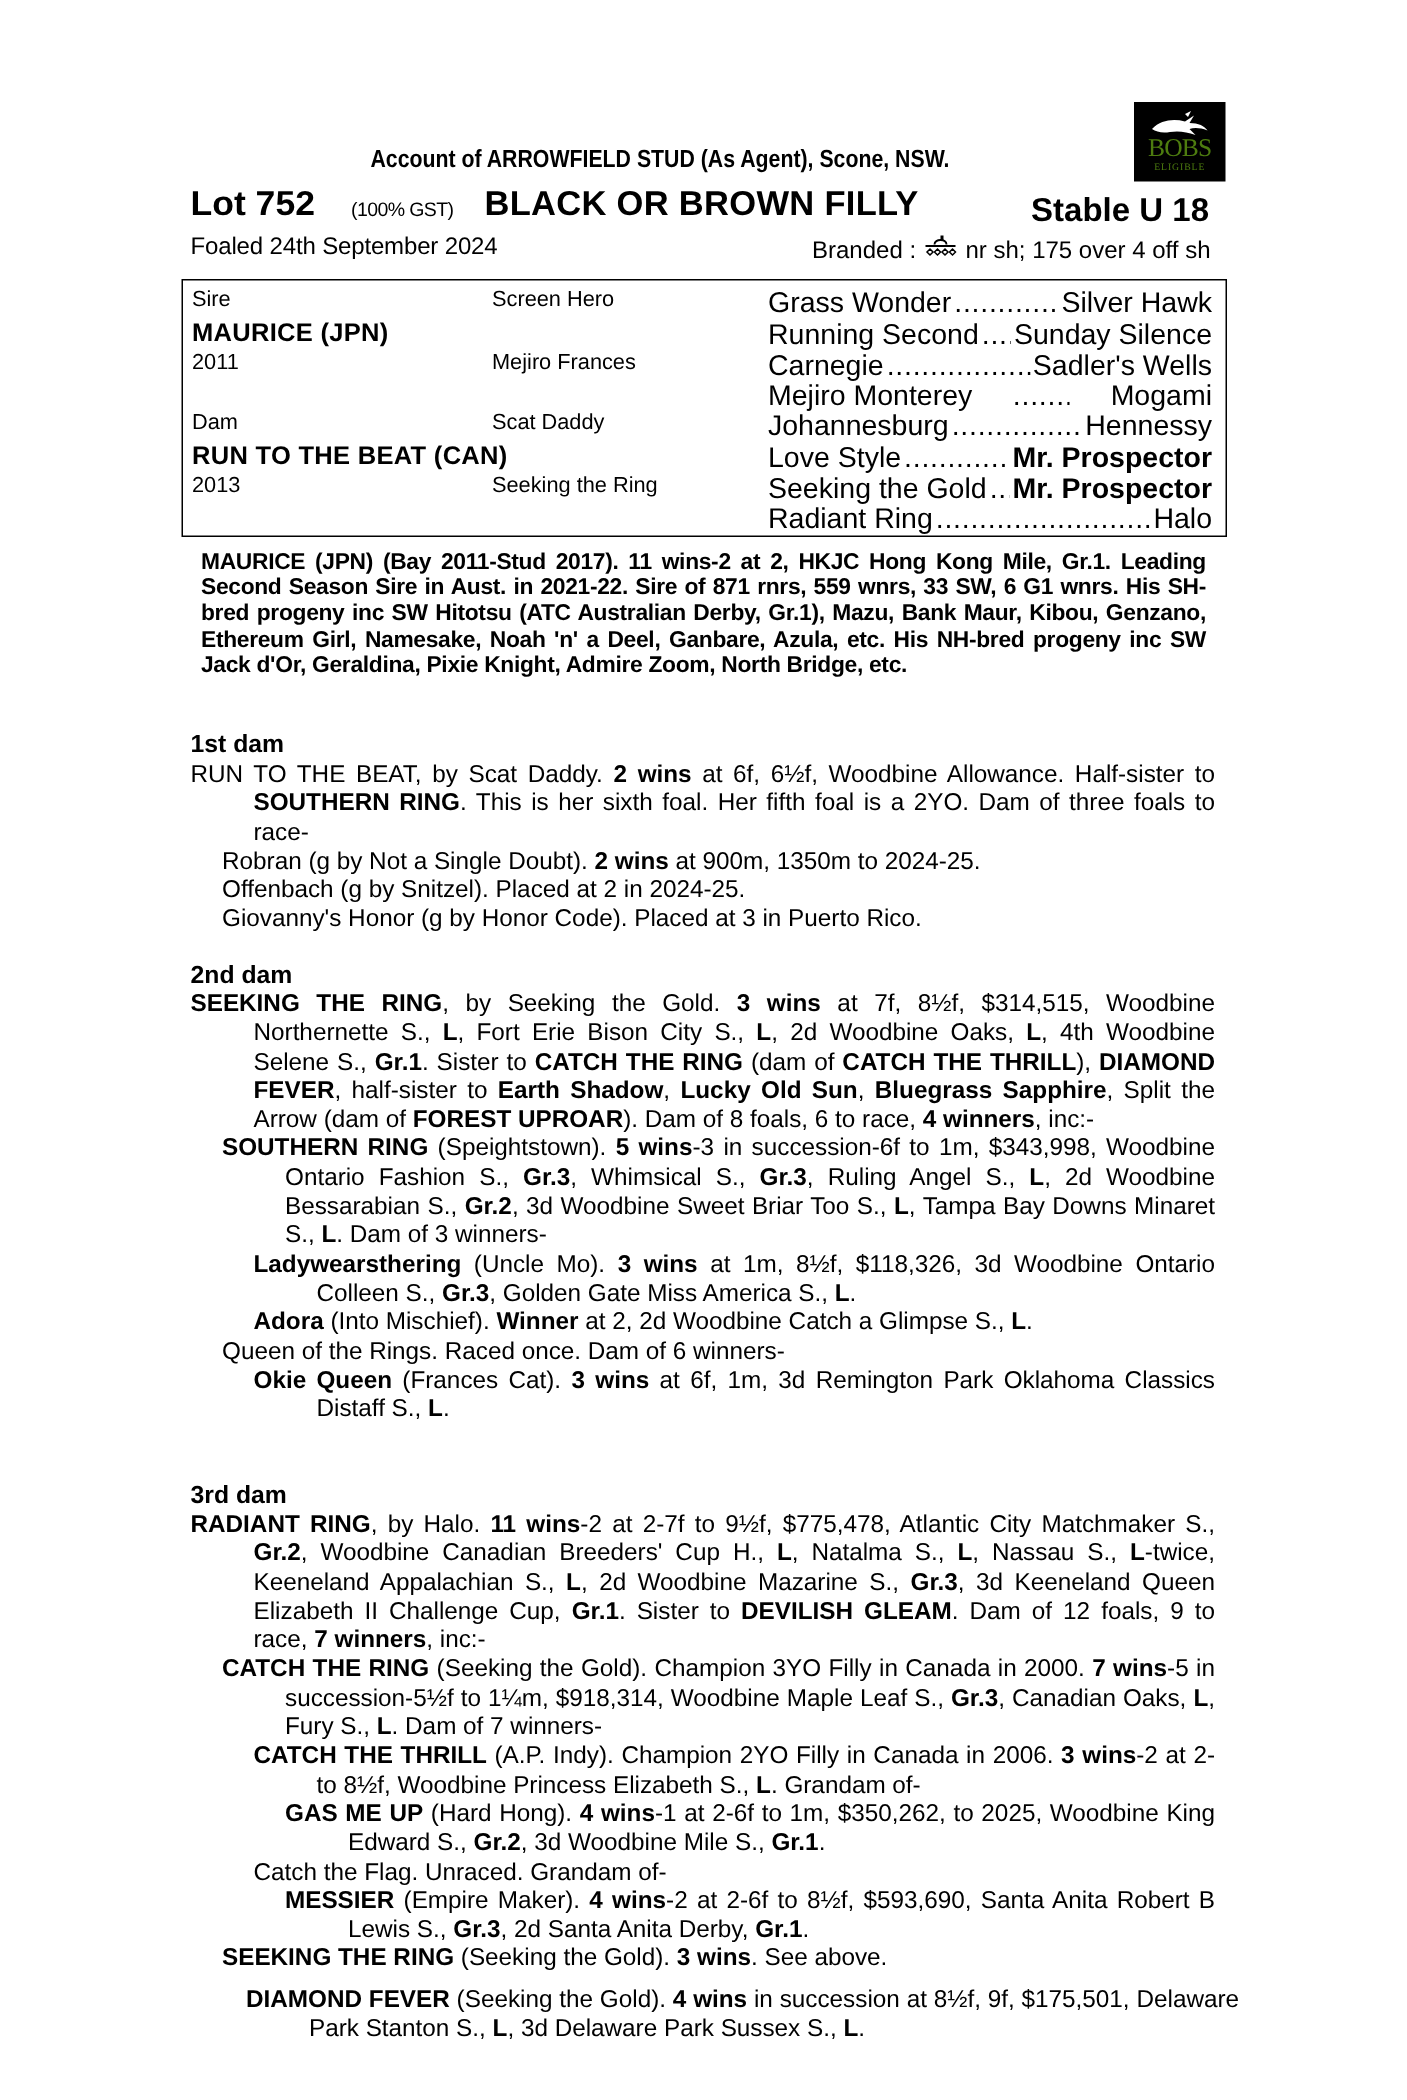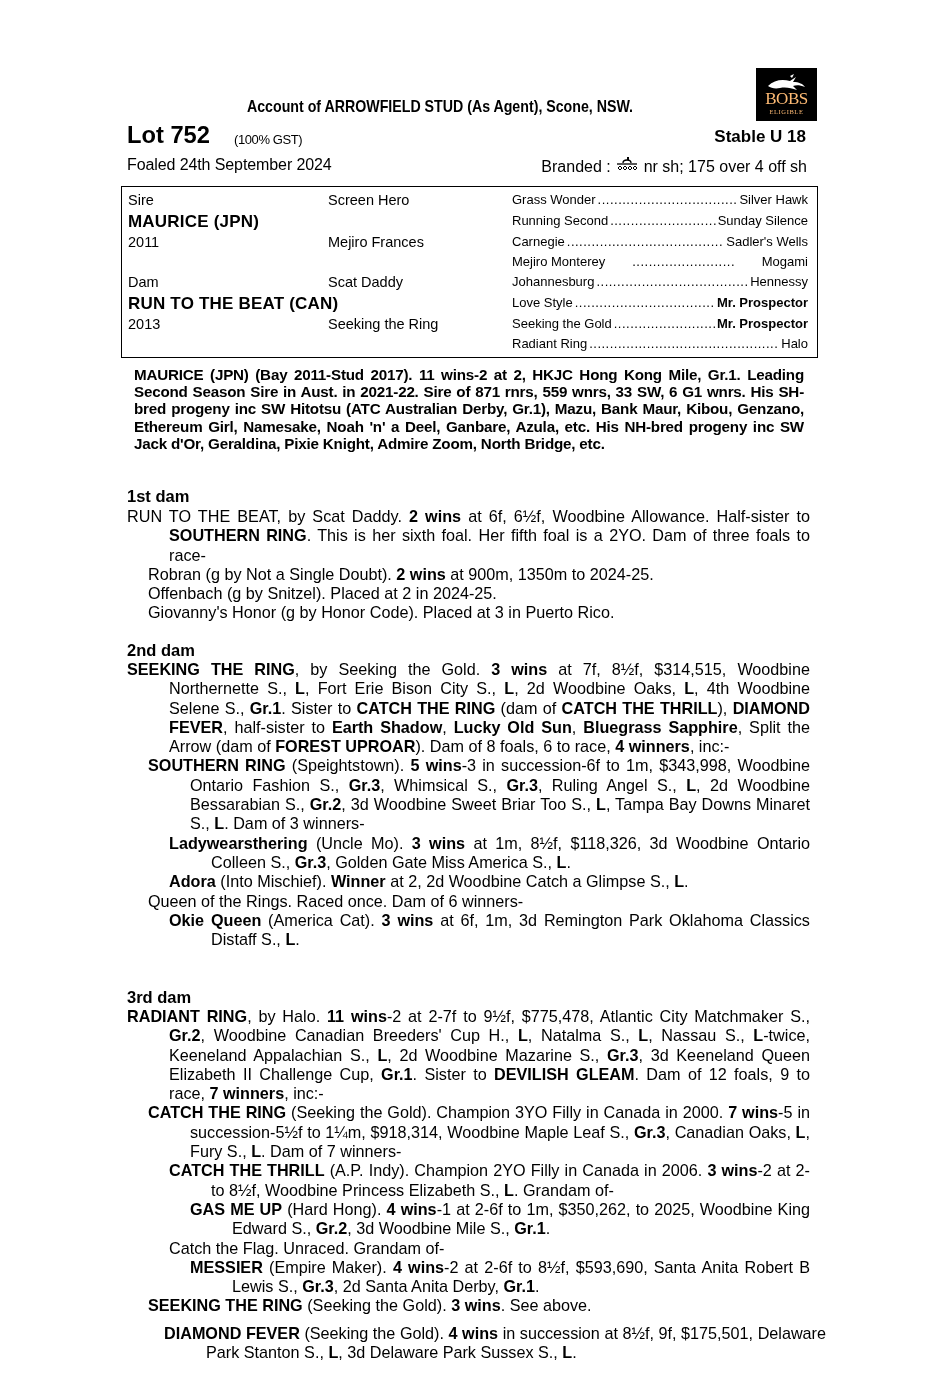--- a/index.html
+++ b/index.html
@@ -1,34 +1,34 @@
 <!DOCTYPE html>
 <html><head>
 <meta charset="utf-8">
 <style>
   html, body { margin: 0; padding: 0; background: #ffffff; }
   body { width: 938px; height: 1400px; position: relative; font-family: "Liberation Sans", sans-serif; color: #000; overflow: hidden; }
   .abs { position: absolute; }
   .account { left: 120px; width: 640px; top: 97px; text-align: center; font-size: 16.5px; font-weight: bold; transform: scaleX(0.86); transform-origin: center; letter-spacing: 0; white-space: nowrap; }
-  .logo { left: 756px; top: 68px; width: 61px; height: 53px; background: #000; color: #fdba74; text-align: center; }
+  .logo { left: 756px; top: 68px; width: 61px; height: 53px; background: #000; color: #4d7c0f; text-align: center; }
   .logo .horse { position: absolute; left: 10px; top: 6px; width: 40px; height: 18px; }
   .logo .bobs { position: absolute; left: 0; right: 0; top: 21px; font-family: "Liberation Serif", serif; font-size: 17px; letter-spacing: -0.5px; }
   .logo .elig { position: absolute; left: 0; right: 0; top: 40px; font-family: "Liberation Serif", serif; font-size: 6.5px; letter-spacing: 0.6px; }
   .lotline { left: 127px; top: 120px; width: 685px; height: 32px; white-space: nowrap; }
   .lot { font-size: 23px; font-weight: 900; position: absolute; left: 0; top: 2px; transform: scaleX(1.03); transform-origin: left; }
   .gst { font-size: 13px; position: absolute; left: 107px; top: 12px; letter-spacing: -0.4px; }
   .colour { font-size: 23px; font-weight: 900; position: absolute; left: 196px; top: 2px; transform: scaleX(1.0); transform-origin: left; letter-spacing: 0.2px; }
-  .stable { font-size: 17px; font-weight: 900; position: absolute; right: 6px; top: 7px; }
+  .stable { font-size: 22px; font-weight: 900; position: absolute; right: 6px; top: 7px; }
   .foaled { left: 127px; top: 156px; font-size: 16px; letter-spacing: -0.1px; }
   .branded { right: 131px; top: 156px; font-size: 16px; white-space: nowrap; }
   .brandicon { display: inline-block; width: 24px; height: 18px; vertical-align: -2px; }
   .pedigree { left: 121px; top: 186px; width: 695px; height: 170px; border: 1.5px solid #000; }
   .ped-cell { position: absolute; font-size: 14.5px; white-space: nowrap; }
   .ped-big { font-size: 17px; font-weight: 900; letter-spacing: 0.2px; }
-  .gg-row { position: absolute; left: 390px; width: 296px; font-size: 13px; display: flex; white-space: nowrap; }
+  .gg-row { position: absolute; left: 390px; width: 296px; font-size: 19px; display: flex; white-space: nowrap; }
   .gg-row .dots { flex: 1; overflow: hidden; margin: 0 2px; letter-spacing: 0.5px; }
   .gg-row .dots::before { content: "................................................................................................................"; }
   .gg-row .sireb { font-weight: 900; }
   .summary { left: 134px; top: 366px; width: 670px; font-size: 15.2px; font-weight: 900; line-height: 17.2px; text-align: justify; letter-spacing: -0.2px; }
   .section-h { position: absolute; left: 127px; font-size: 16.5px; font-weight: 900; }
   .para { position: absolute; font-size: 16.2px; line-height: 19.3px; text-align: justify; }
   .para b { font-weight: 900; }
 </style>
 </head>
 <body>
@@ -40,20 +40,21 @@
     <path d="M2 12 C8 6, 16 5, 24 7 L30 3 L27 8 C33 8, 37 10, 39 13 C34 11, 30 11, 27 12 L31 16 C25 14, 20 13, 14 14 C9 15, 5 14, 2 12 Z" fill="#fff"></path>
     <path d="M24 2 L28 0 L26 4 Z" fill="#fff"></path>
   </svg>
   <div class="bobs">BOBS</div>
   <div class="elig">ELIGIBLE</div>
 </div>
 
 <div class="abs lotline">
   <span class="lot">Lot 752</span>
   <span class="gst">(100% GST)</span>
+  <span class="colour">BLACK OR BROWN FILLY</span>
   <span class="stable">Stable U 18</span>
 </div>
 
 <div class="abs foaled">Foaled 24th September 2024</div>
 <div class="abs branded">
   <span>Branded :</span>
   <svg class="brandicon" viewBox="0 0 24 18">
     <path d="M8 7 C8 3, 16 3, 16 7" fill="none" stroke="#000" stroke-width="1.3"></path>
     <rect x="12" y="1" width="2" height="3" fill="#000"></rect>
     <line x1="2" y1="8" x2="22" y2="8" stroke="#000" stroke-width="1.3"></line>
@@ -127,21 +128,21 @@
     <div class="para" style="left: 148px; width: 662px; top: 603.484px; padding-left: 42px; box-sizing: border-box; text-indent: -42px;"><span>Giovanny's Honor (g by Honor Code). Placed at 3 in Puerto Rico.</span></div>
   </div>
 
 <div class="section-h" style="top:641px;">2nd dam</div>
 <div id="dam1">
     <div class="para" style="left: 127px; width: 683px; top: 660px; padding-left: 42px; box-sizing: border-box; text-indent: -42px;"><b>SEEKING THE RING</b><span>, by Seeking the Gold. </span><b>3 wins</b><span> at 7f, 8½f, $314,515, Woodbine Northernette S., </span><b>L</b><span>, Fort Erie Bison City S., </span><b>L</b><span>, 2d Woodbine Oaks, </span><b>L</b><span>, 4th Woodbine Selene S., </span><b>Gr.1</b><span>. Sister to </span><b>CATCH THE RING</b><span> (dam of </span><b>CATCH THE THRILL</b><span>), </span><b>DIAMOND FEVER</b><span>, half-sister to </span><b>Earth Shadow</b><span>, </span><b>Lucky Old Sun</b><span>, </span><b>Bluegrass Sapphire</b><span>, Split the Arrow (dam of </span><b>FOREST UPROAR</b><span>). Dam of 8 foals, 6 to race, </span><b>4 winners</b><span>, inc:-</span></div>
     <div class="para" style="left: 148px; width: 662px; top: 756.484px; padding-left: 42px; box-sizing: border-box; text-indent: -42px;"><b>SOUTHERN RING</b><span> (Speightstown). </span><b>5 wins</b><span>-3 in succession-6f to 1m, $343,998, Woodbine Ontario Fashion S., </span><b>Gr.3</b><span>, Whimsical S., </span><b>Gr.3</b><span>, Ruling Angel S., </span><b>L</b><span>, 2d Woodbine Bessarabian S., </span><b>Gr.2</b><span>, 3d Woodbine Sweet Briar Too S., </span><b>L</b><span>, Tampa Bay Downs Minaret S., </span><b>L</b><span>. Dam of 3 winners-</span></div>
     <div class="para" style="left: 169px; width: 641px; top: 833.672px; padding-left: 42px; box-sizing: border-box; text-indent: -42px;"><b>Ladywearsthering</b><span> (Uncle Mo). </span><b>3 wins</b><span> at 1m, 8½f, $118,326, 3d Woodbine Ontario Colleen S., </span><b>Gr.3</b><span>, Golden Gate Miss America S., </span><b>L</b><span>.</span></div>
     <div class="para" style="left: 169px; width: 641px; top: 872.266px; padding-left: 42px; box-sizing: border-box; text-indent: -42px;"><b>Adora</b><span> (Into Mischief). </span><b>Winner</b><span> at 2, 2d Woodbine Catch a Glimpse S., </span><b>L</b><span>.</span></div>
     <div class="para" style="left: 148px; width: 662px; top: 891.562px; padding-left: 42px; box-sizing: border-box; text-indent: -42px;"><span>Queen of the Rings. Raced once. Dam of 6 winners-</span></div>
-    <div class="para" style="left: 169px; width: 641px; top: 910.859px; padding-left: 42px; box-sizing: border-box; text-indent: -42px;"><b>Okie Queen</b><span> (America Cat). </span><b>3 wins</b><span> at 6f, 1m, 3d Remington Park Oklahoma Classics Distaff S., </span><b>L</b><span>.</span></div>
+    <div class="para" style="left: 169px; width: 641px; top: 910.859px; padding-left: 42px; box-sizing: border-box; text-indent: -42px;"><b>Okie Queen</b><span> (Frances Cat). </span><b>3 wins</b><span> at 6f, 1m, 3d Remington Park Oklahoma Classics Distaff S., </span><b>L</b><span>.</span></div>
   </div>
 
 <div class="section-h" style="top:988px;">3rd dam</div>
 <div id="dam2">
     <div class="para" style="left: 127px; width: 683px; top: 1007px; padding-left: 42px; box-sizing: border-box; text-indent: -42px;"><b>RADIANT RING</b><span>, by Halo. </span><b>11 wins</b><span>-2 at 2-7f to 9½f, $775,478, Atlantic City Matchmaker S., </span><b>Gr.2</b><span>, Woodbine Canadian Breeders' Cup H., </span><b>L</b><span>, Natalma S., </span><b>L</b><span>, Nassau S., </span><b>L</b><span>-twice, Keeneland Appalachian S., </span><b>L</b><span>, 2d Woodbine Mazarine S., </span><b>Gr.3</b><span>, 3d Keeneland Queen Elizabeth II Challenge Cup, </span><b>Gr.1</b><span>. Sister to </span><b>DEVILISH GLEAM</b><span>. Dam of 12 foals, 9 to race, </span><b>7 winners</b><span>, inc:-</span></div>
     <div class="para" style="left: 148px; width: 662px; top: 1103.48px; padding-left: 42px; box-sizing: border-box; text-indent: -42px;"><b>CATCH THE RING</b><span> (Seeking the Gold). Champion 3YO Filly in Canada in 2000. </span><b>7 wins</b><span>-5 in succession-5½f to 1¼m, $918,314, Woodbine Maple Leaf S., </span><b>Gr.3</b><span>, Canadian Oaks, </span><b>L</b><span>, Fury S., </span><b>L</b><span>. Dam of 7 winners-</span></div>
     <div class="para" style="left: 169px; width: 641px; top: 1161.38px; padding-left: 42px; box-sizing: border-box; text-indent: -42px;"><b>CATCH THE THRILL</b><span> (A.P. Indy). Champion 2YO Filly in Canada in 2006. </span><b>3 wins</b><span>-2 at 2-to 8½f, Woodbine Princess Elizabeth S., </span><b>L</b><span>. Grandam of-</span></div>
     <div class="para" style="left: 190px; width: 620px; top: 1199.97px; padding-left: 42px; box-sizing: border-box; text-indent: -42px;"><b>GAS ME UP</b><span> (Hard Hong). </span><b>4 wins</b><span>-1 at 2-6f to 1m, $350,262, to 2025, Woodbine King Edward S., </span><b>Gr.2</b><span>, 3d Woodbine Mile S., </span><b>Gr.1</b><span>.</span></div>
     <div class="para" style="left: 169px; width: 641px; top: 1238.56px; padding-left: 42px; box-sizing: border-box; text-indent: -42px;"><span>Catch the Flag. Unraced. Grandam of-</span></div>
     <div class="para" style="left: 190px; width: 620px; top: 1257.86px; padding-left: 42px; box-sizing: border-box; text-indent: -42px;"><b>MESSIER</b><span> (Empire Maker). </span><b>4 wins</b><span>-2 at 2-6f to 8½f, $593,690, Santa Anita Robert B Lewis S., </span><b>Gr.3</b><span>, 2d Santa Anita Derby, </span><b>Gr.1</b><span>.</span></div>

